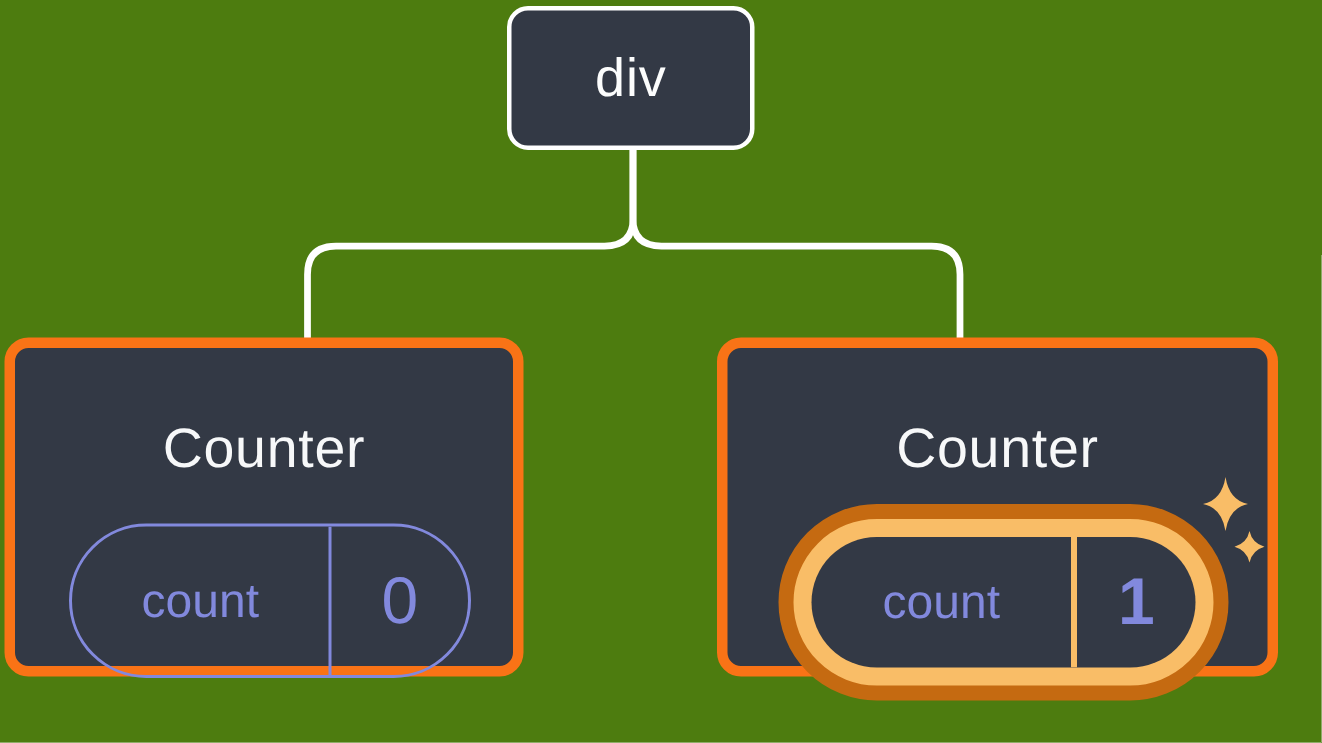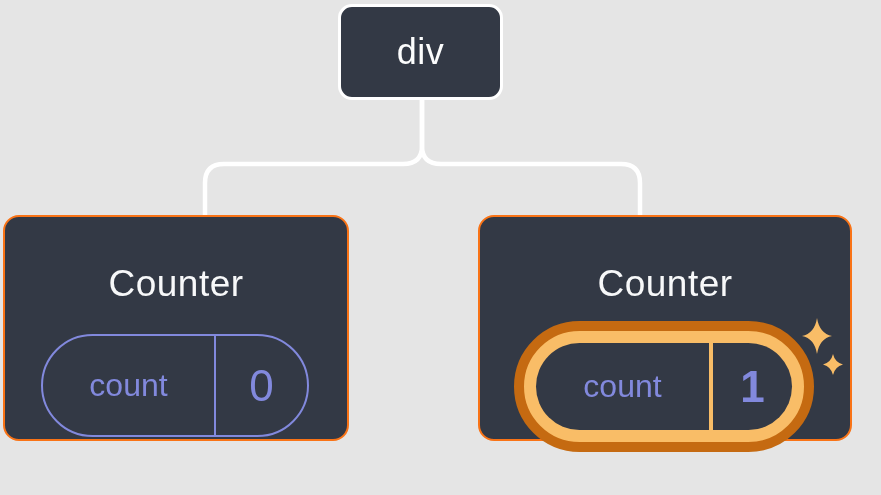--- a/index.html
+++ b/index.html
@@ -1,36 +1,36 @@
 <!DOCTYPE html>
 <html><head>
 <meta charset="utf-8">
 <style>
   html,body { margin:0; padding:0; }
   .stage {
     position:relative;
     width:881px; height:495px;
-    background:#e5e5e5;
+    background:#4d7c0f;
     overflow:hidden;
     font-family:"Liberation Sans", sans-serif;
   }
   .connector-svg, .sparkles-svg {
     position:absolute; left:0; top:0; width:881px; height:495px;
     pointer-events:none;
   }
   .node-root {
     position:absolute; left:338px; top:4px; width:165px; height:96px;
     background:#333945; border:3px solid #ffffff; border-radius:14px;
     box-sizing:border-box;
     display:flex; align-items:center; justify-content:center;
     color:#fcfdfd; font-size:36px; font-weight:500; letter-spacing:0.5px;
   }
   .card {
-    position:absolute; top:215px; height:226px;
-    background:#333945; border:2px solid #f97316; border-radius:16px;
+    position:absolute; top:225px; height:226px;
+    background:#333945; border:7px solid #f97316; border-radius:16px;
     box-sizing:border-box;
   }
   .card-left  { left:3px;   width:346px; }
   .card-right { left:478px; width:374px; }
   .card-title {
     position:absolute; top:46px; left:0; width:100%;
     text-align:center;
     color:#f7f8f9; font-size:37px; font-weight:500; letter-spacing:0.5px;
   }
   

